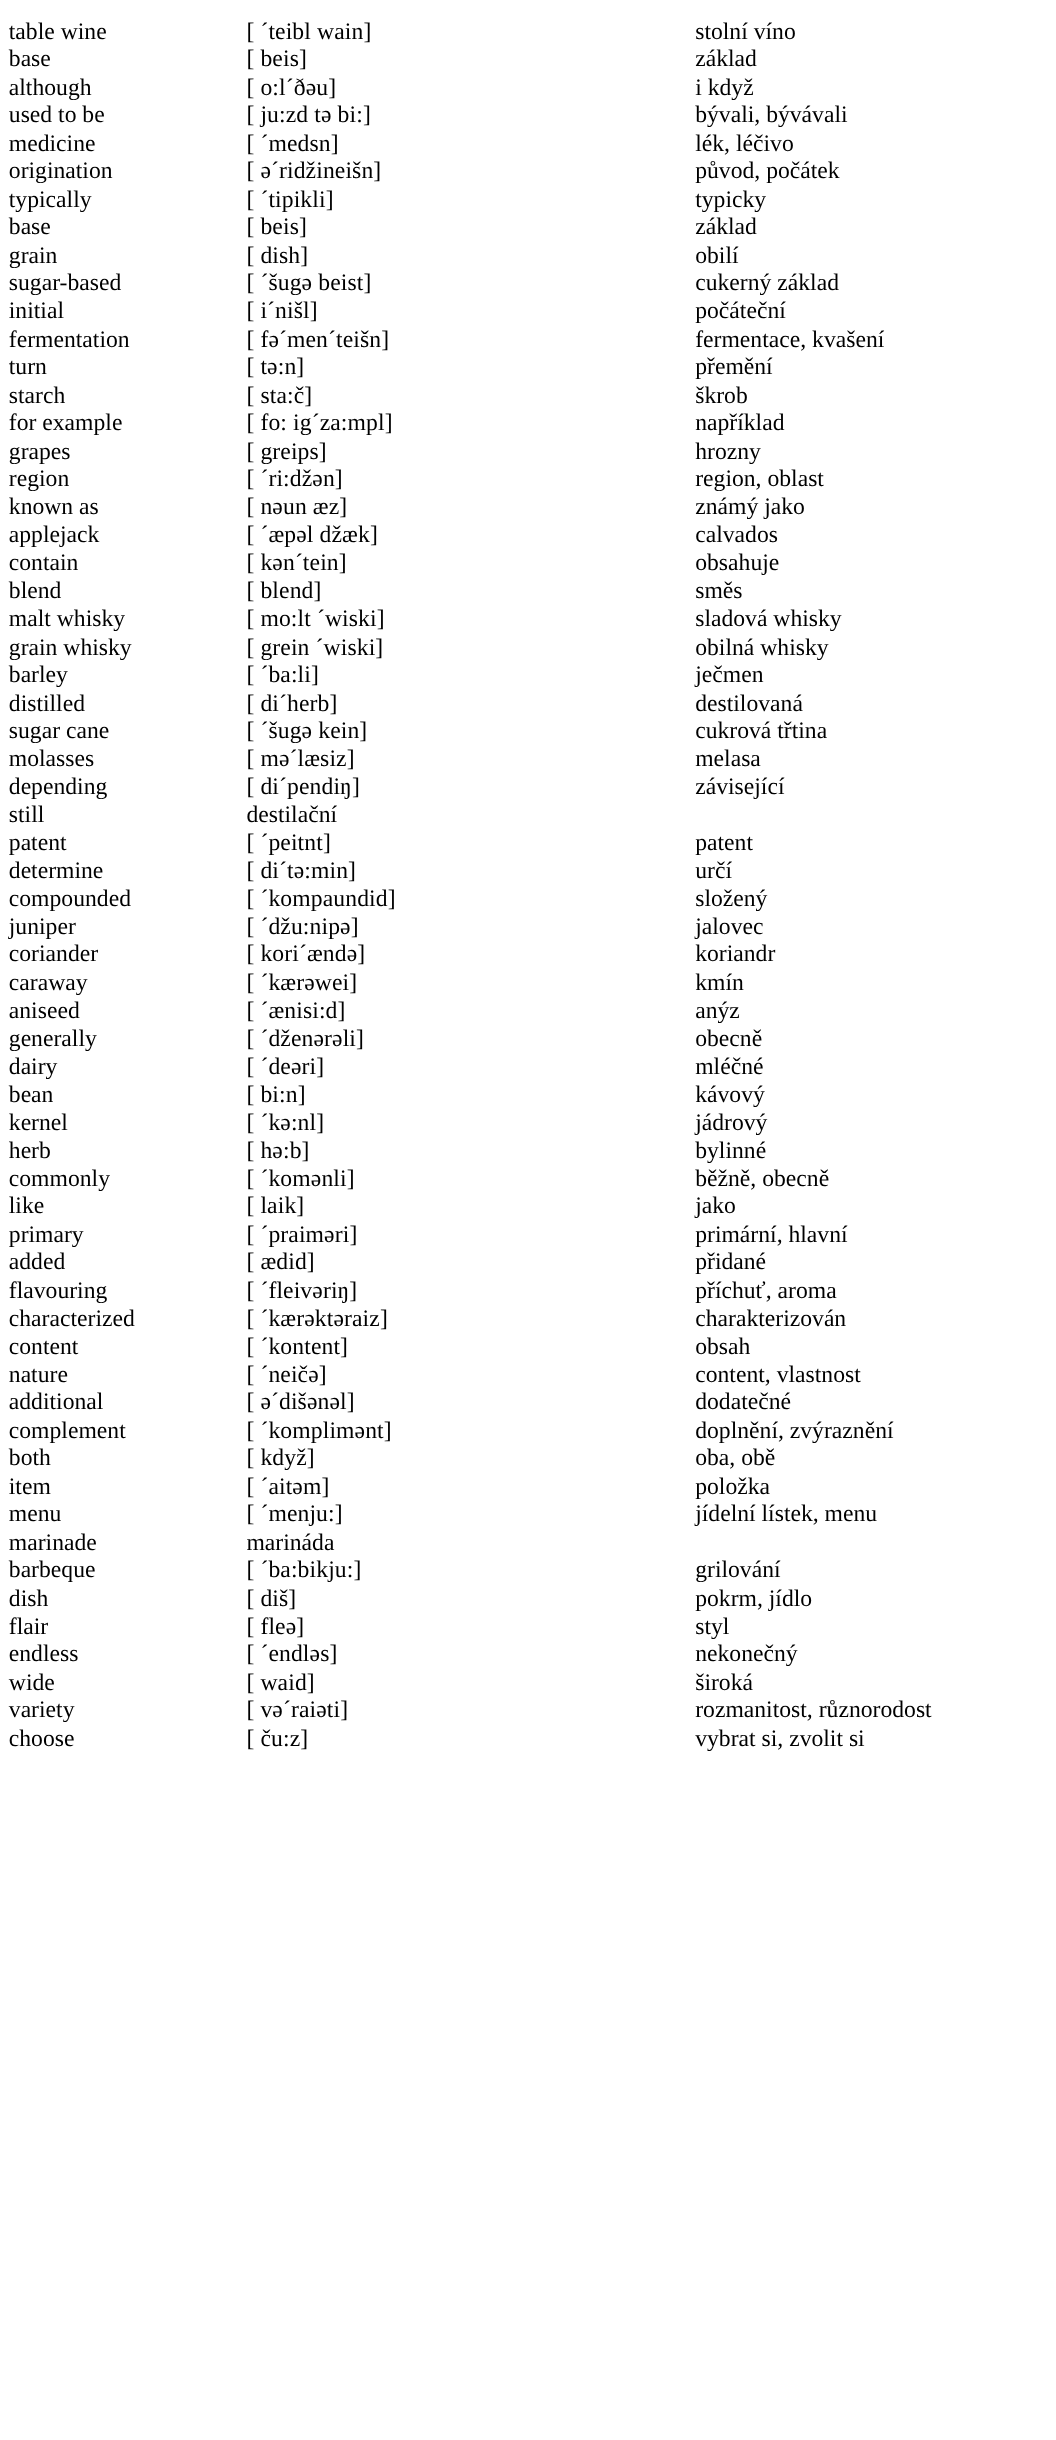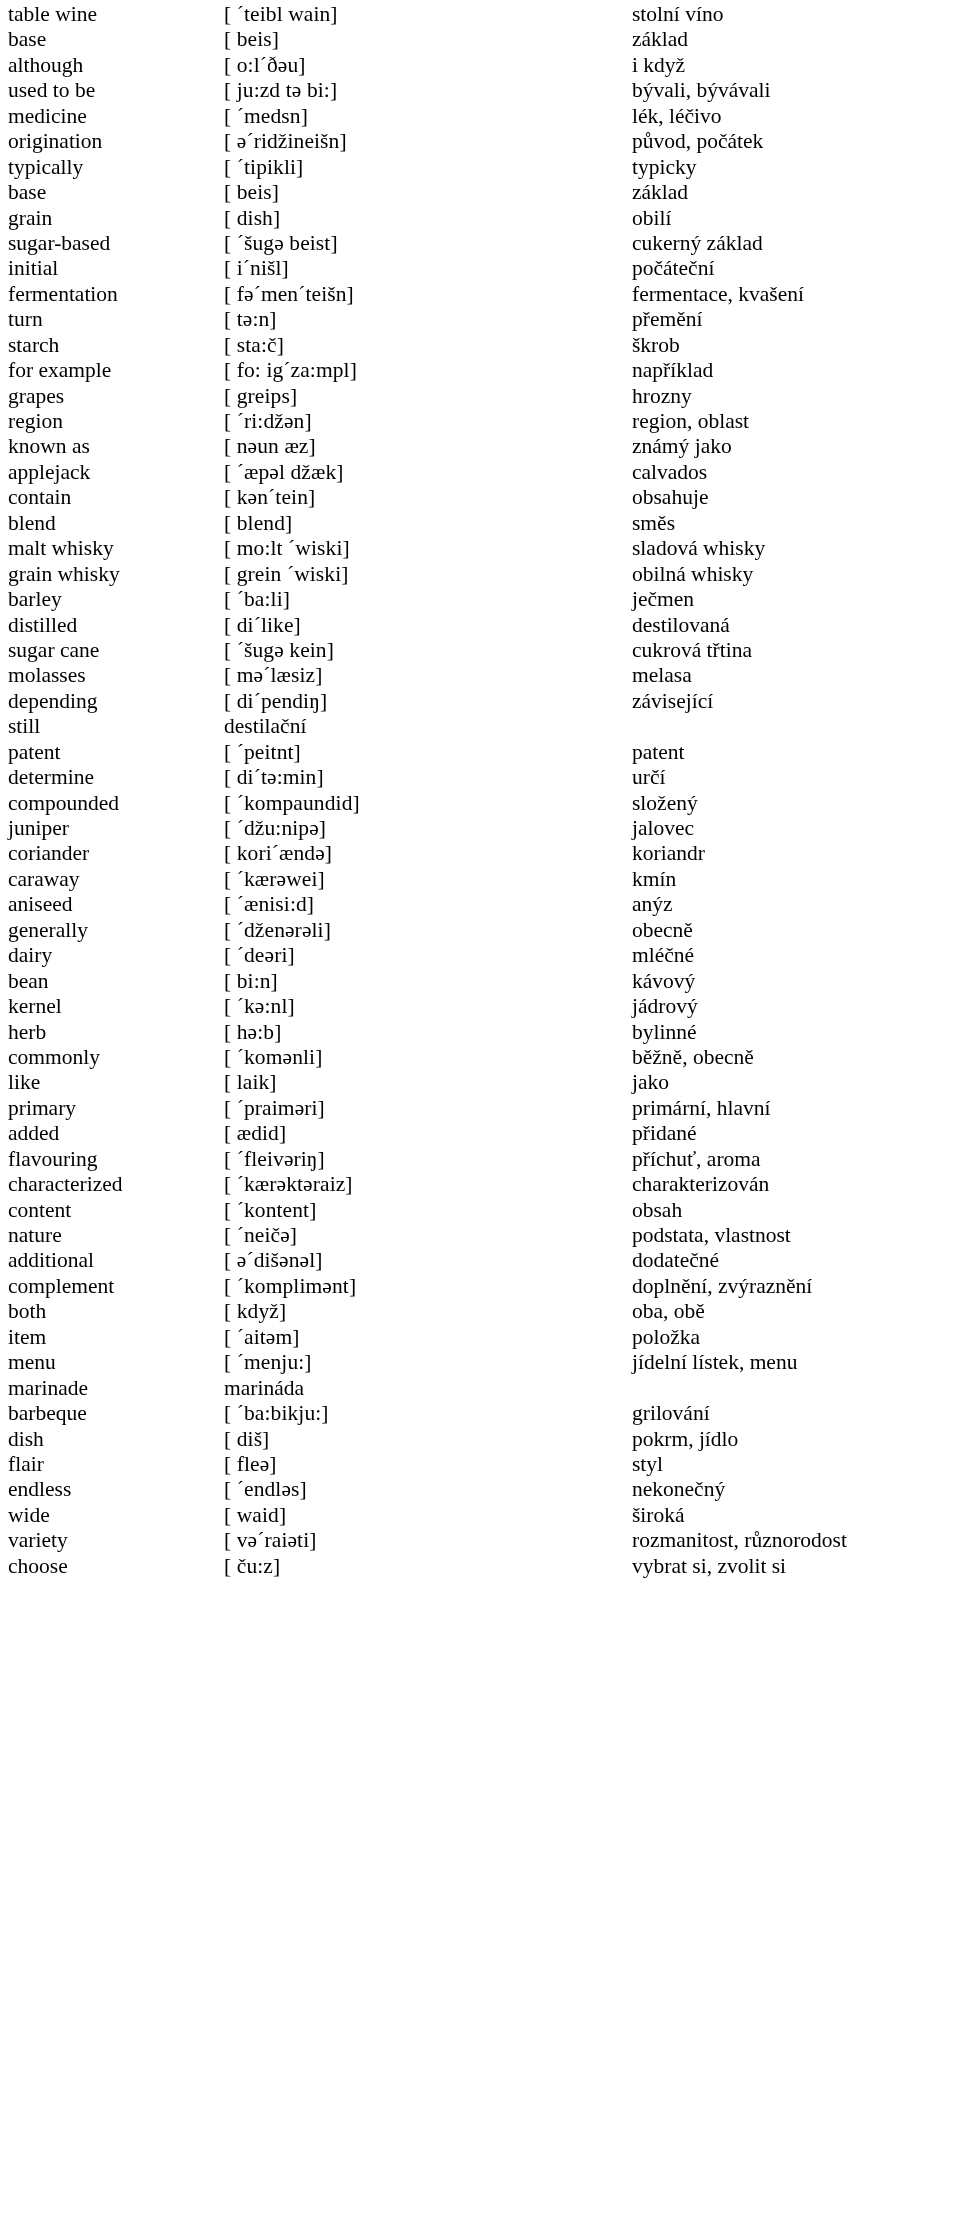--- a/index.html
+++ b/index.html
@@ -11,21 +11,21 @@
   body {
     width: 960px;
     height: 2218px;
     overflow: hidden;
     font-family: "Liberation Serif", "DejaVu Serif", serif;
     color: #000000;
     -webkit-font-smoothing: antialiased;
   }
   #glossary {
     width: 933px;
-    padding-top: 2px;
+    padding-top: 16px;
     box-sizing: border-box;
   }
   .row {
     display: flex;
     align-items: baseline;
     height: 25.45px;
     line-height: 25.45px;
     white-space: nowrap;
   }
   .col-word {
@@ -165,21 +165,21 @@
       <span class="col-ipa">[ grein ´wiski]</span>
       <span class="col-cz">obilná whisky</span>
     </div>
     <div class="row">
       <span class="col-word">barley</span>
       <span class="col-ipa">[ ´ba:li]</span>
       <span class="col-cz">ječmen</span>
     </div>
     <div class="row">
       <span class="col-word">distilled</span>
-      <span class="col-ipa">[ di´like]</span>
+      <span class="col-ipa">[ di´herb]</span>
       <span class="col-cz">destilovaná</span>
     </div>
     <div class="row">
       <span class="col-word">sugar cane</span>
       <span class="col-ipa">[ ´šugə kein]</span>
       <span class="col-cz">cukrová třtina</span>
     </div>
     <div class="row">
       <span class="col-word">molasses</span>
       <span class="col-ipa">[ mə´læsiz]</span>
@@ -285,21 +285,21 @@
       <span class="col-cz">charakterizován</span>
     </div>
     <div class="row">
       <span class="col-word">content</span>
       <span class="col-ipa">[ ´kontent]</span>
       <span class="col-cz">obsah</span>
     </div>
     <div class="row">
       <span class="col-word">nature</span>
       <span class="col-ipa">[ ´neičə]</span>
-      <span class="col-cz">podstata, vlastnost</span>
+      <span class="col-cz">content, vlastnost</span>
     </div>
     <div class="row">
       <span class="col-word">additional</span>
       <span class="col-ipa">[ ə´dišənəl]</span>
       <span class="col-cz">dodatečné</span>
     </div>
     <div class="row">
       <span class="col-word">complement</span>
       <span class="col-ipa">[ ´komplimənt]</span>
       <span class="col-cz">doplnění, zvýraznění</span>

